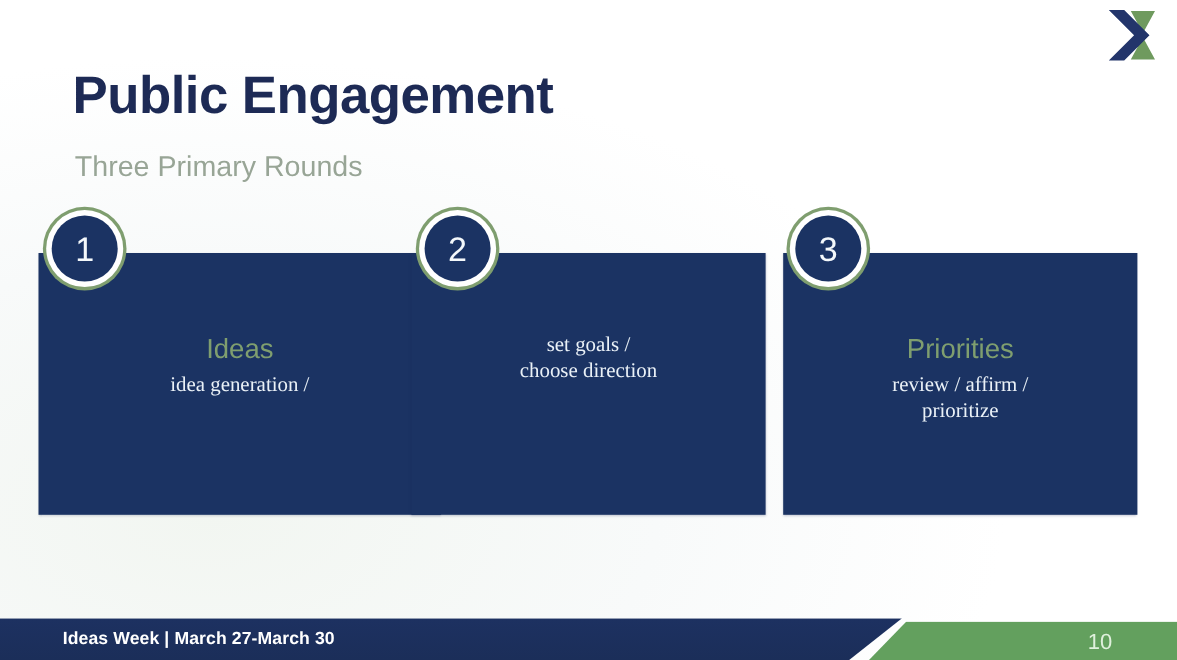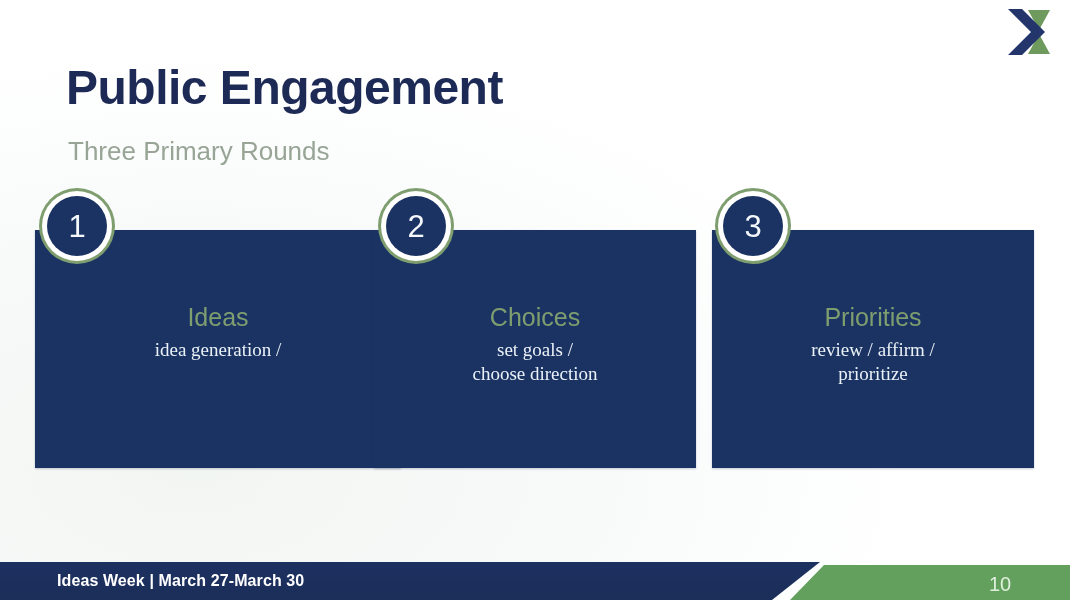--- a/index.html
+++ b/index.html
@@ -193,21 +193,20 @@
     </div>
   </div>
   <div class="badge" style="left:39px;">
     <div class="badge-ring">
       <div class="badge-core">1</div>
     </div>
   </div>
 
   <div class="card" style="left:374px; width:322px;">
     <div class="card-inner">
-      <div class="card-heading">Choices</div>
       <div class="card-body">
         <span class="ln">set goals /</span>
         <span class="ln">choose direction</span>
       </div>
     </div>
   </div>
   <div class="badge" style="left:378px;">
     <div class="badge-ring">
       <div class="badge-core">2</div>
     </div>

